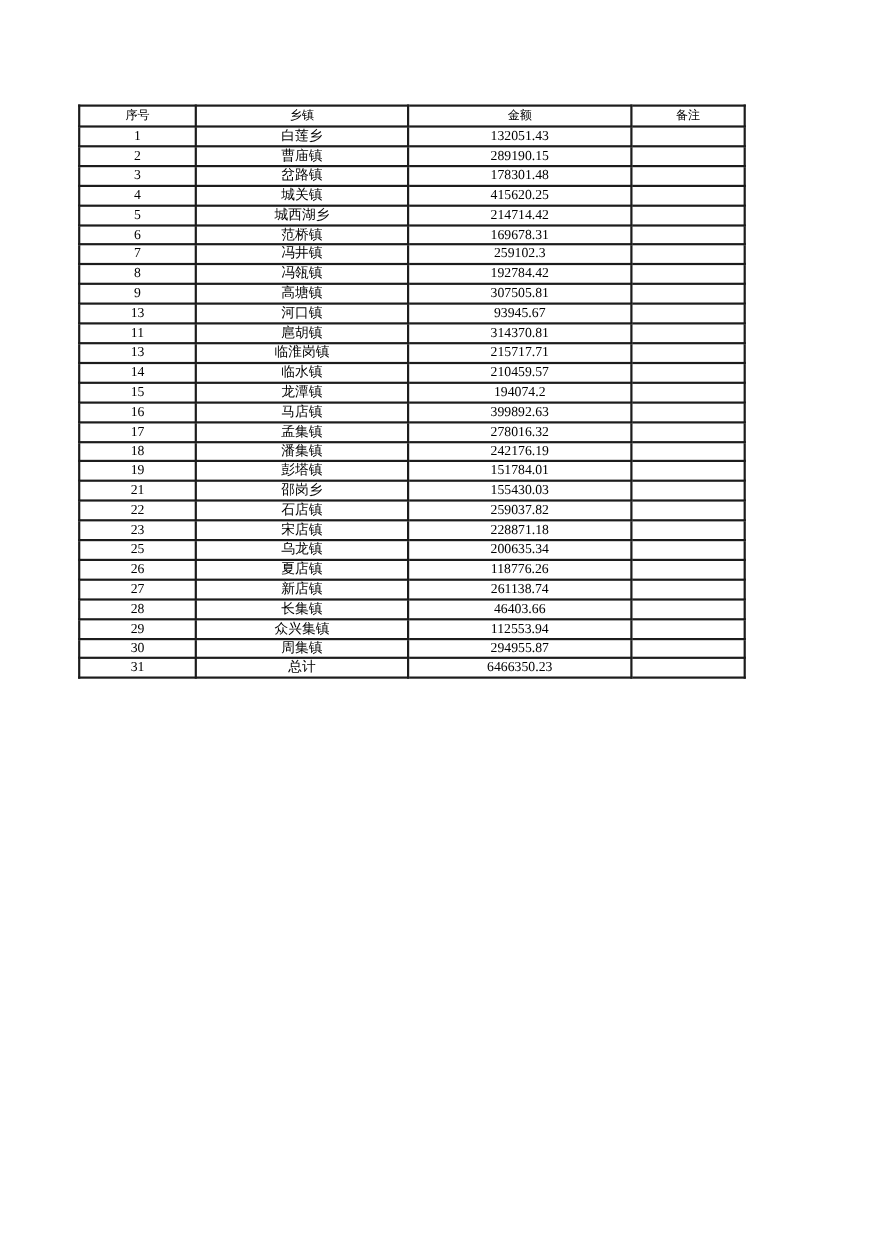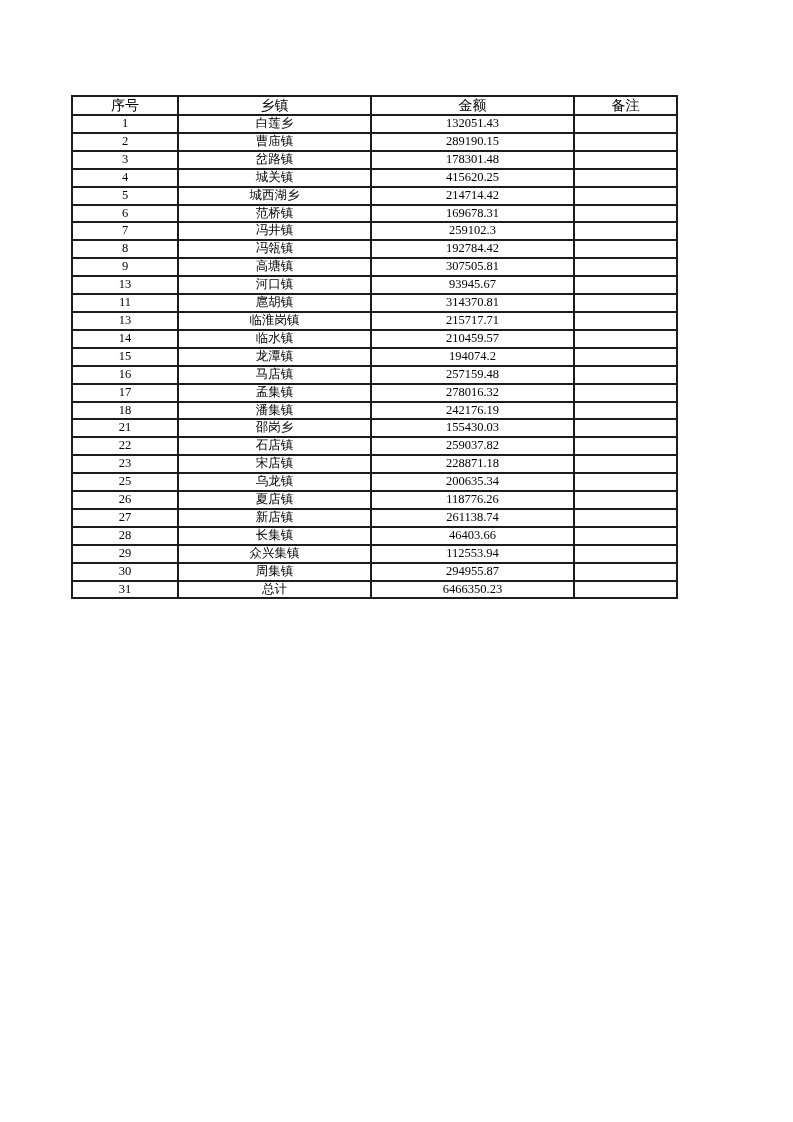--- a/index.html
+++ b/index.html
@@ -35,21 +35,21 @@
     margin: 0;
     text-align: center;
     vertical-align: middle;
     overflow: hidden;
     white-space: nowrap;
     color: #000000;
   }
   .data-table th {
     height: 17px;
     line-height: 17px;
-    font-size: 14px;
+    font-size: 11px;
     font-weight: normal;
   }
   .data-table td {
     height: 15.9px;
     line-height: 15.9px;
     font-size: 12.5px;
   }
 </style>
 </head>
 <body>
@@ -151,33 +151,39 @@
   </tr>
         <tr>
     <td>15</td>
     <td>龙潭镇</td>
     <td>194074.2</td>
     <td></td>
   </tr>
         <tr>
     <td>16</td>
     <td>马店镇</td>
-    <td>257159.48</td>
+    <td>399892.63</td>
     <td></td>
   </tr>
         <tr>
     <td>17</td>
     <td>孟集镇</td>
     <td>278016.32</td>
     <td></td>
   </tr>
         <tr>
     <td>18</td>
     <td>潘集镇</td>
     <td>242176.19</td>
+    <td></td>
+  </tr>
+        <tr>
+    <td>19</td>
+    <td>彭塔镇</td>
+    <td>151784.01</td>
     <td></td>
   </tr>
         <tr>
     <td>21</td>
     <td>邵岗乡</td>
     <td>155430.03</td>
     <td></td>
   </tr>
         <tr>
     <td>22</td>

